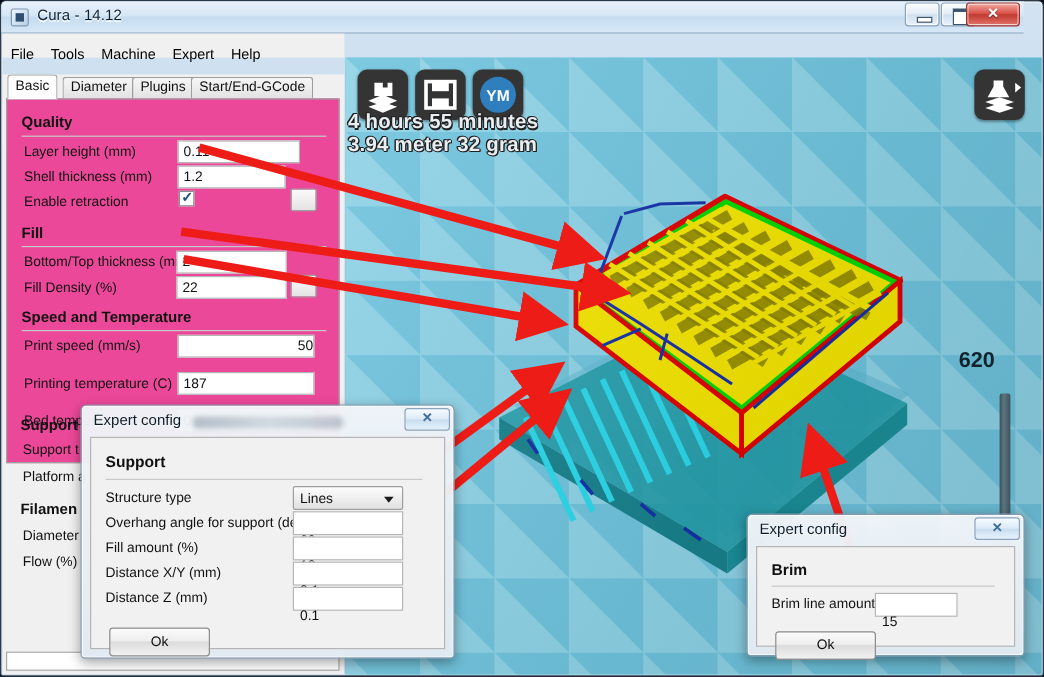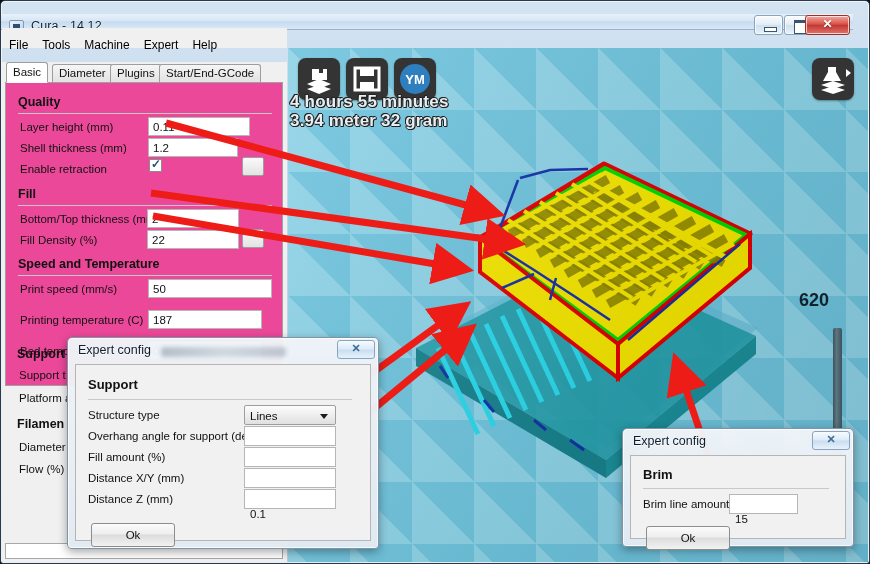--- a/index.html
+++ b/index.html
@@ -13,24 +13,23 @@
   
   #app-window {
     position: absolute; left: 0; top: 0; width: 870px; height: 564px;
     background: linear-gradient(180deg,#d3e3f2 0%, #c2d6ea 40%, #b4cbe2 100%);
     border: 1px solid #2a3a4a;
     border-radius: 5px 5px 3px 3px;
     box-shadow: inset 0 0 0 1px rgba(255,255,255,.65);
     overflow: hidden;
   }
   #titlebar {
-    position: absolute; left: 0; top: 0; right: 16px; height: 16px;
+    position: absolute; left: 0; top: 0; right: 16px; height: 27px;
     background: linear-gradient(180deg,#e9f2fb 0%, #d6e6f5 45%, #c6dcef 52%, #d7e8f7 100%);
     border-bottom: 1px solid #9bb2c8;
-    margin-top: 13px;
   }
   #title-icon {
     position: absolute; left: 8px; top: 6px; width: 15px; height: 15px;
     background: linear-gradient(135deg,#eef6ff,#b9d0e6);
     border: 1px solid #7f99b2; border-radius: 2px;
   }
   #title-icon::after {
     content:""; position:absolute; left:3px; top:3px; width:7px; height:7px;
     background:#2d4f73;
   }
@@ -291,21 +290,21 @@
       <div class="field-input" style="left:141px; top:126px; width:92px;">2</div>
 
       <div class="field-label" style="top:151px;">Fill Density (%)</div>
       <div class="field-input" style="left:141px; top:147px; width:92px;">22</div>
       <div class="side-btn" style="left:236px; top:146px;"></div>
 
       <div class="section-head" style="top:174px;">Speed and Temperature</div>
       <div class="section-rule" style="top:192px;"></div>
 
       <div class="field-label" style="top:200px;">Print speed (mm/s)</div>
-      <div class="field-input" style="left:142px; top:196px; width:124px;">50</div>
+      <div class="field-input" style="left:142px; top:196px; width:114px;text-align:right;">50</div>
 
       <div class="field-label" style="top:231px;">Printing temperature (C)</div>
       <div class="field-input" style="left:142px; top:227px; width:114px;">187</div>
 
       <div class="field-label" style="top:262px;">Bed temperature (C)</div>
       <div class="field-input" style="left:142px; top:258px; width:114px;">0</div>
     </div>
 
     <div class="lp-head" style="left:15px; top:285px;">Support</div>
     <div class="lp-label" style="left:17px; top:307px;">Support t</div>

